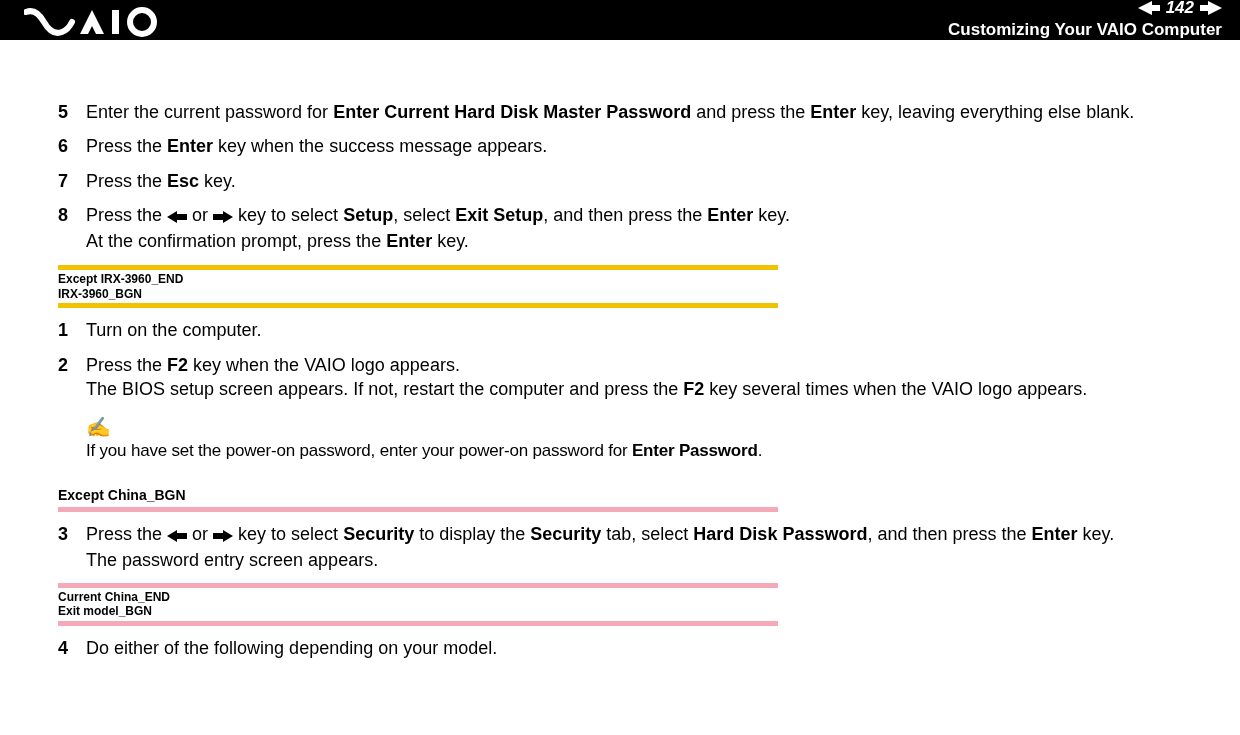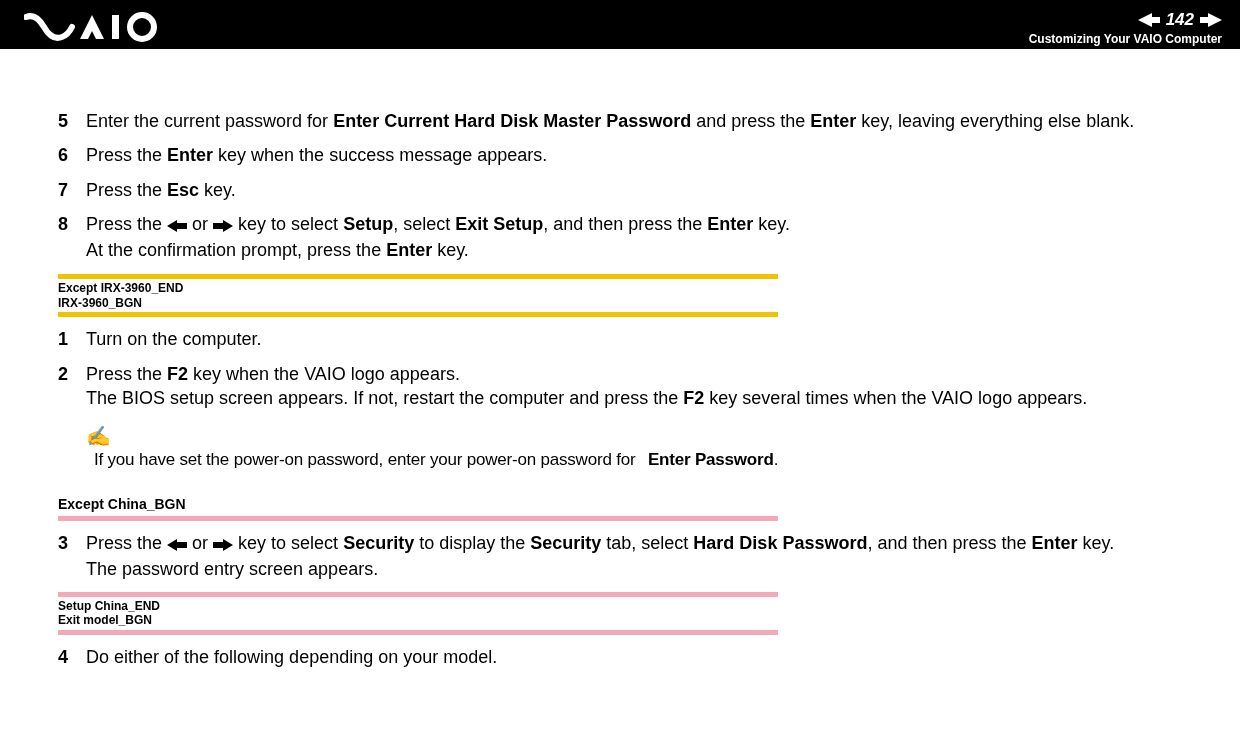--- a/index.html
+++ b/index.html
@@ -7,24 +7,24 @@
     width: 1240px;
     height: 735px;
     background: #fff;
     font-family: Arial, Helvetica, sans-serif;
     color: #000;
     overflow: hidden;
   }
   .header {
     background: #000;
     color: #fff;
-    height: 49px;
+    height: 40px;
     display: flex;
     justify-content: space-between;
-    align-items: center;
+    align-items: flex-end;
     padding: 4px 18px 0 24px;
   }
   .logo-block {
     display: flex;
     align-items: center;
     height: 100%;
   }
   .header-right {
     text-align: right;
     padding-top: 2px;
@@ -35,21 +35,21 @@
     justify-content: flex-end;
     gap: 6px;
     font-weight: bold;
     font-style: italic;
     font-size: 17px;
     margin-bottom: 2px;
   }
   .nav-arrow svg { display: block; }
   .header-title {
     font-weight: bold;
-    font-size: 12px;
+    font-size: 17px;
   }
   .content {
     padding: 60px 58px 0 58px;
   }
   .step {
     display: flex;
     margin-bottom: 10px;
     font-size: 18px;
     line-height: 1.35;
   }
@@ -86,21 +86,20 @@
   .note-icon {
     font-size: 20px;
     margin-bottom: 2px;
   }
   .note-text {
     font-family: Arial, Helvetica, sans-serif;
     font-stretch: condensed;
   }
   .note-text, .note-text b {
     letter-spacing: -0.2px;
-    margin-left: 8px;
   }
   .single-bar {
     width: 720px;
     height: 5px;
     margin: 4px 0;
   }
   .single-label {
     font-weight: bold;
     font-size: 14px;
     margin-top: 26px;
@@ -206,21 +205,21 @@
               <polygon points="0,6 10,0 10,3 20,3 20,9 10,9 10,12" fill="#000"></polygon>
             </svg></span> or <span class="arrow-inline"><svg width="20" height="12" viewBox="0 0 20 12">
               <polygon points="20,6 10,0 10,3 0,3 0,9 10,9 10,12" fill="#000"></polygon>
             </svg></span> key to select <b>Security</b> to display the <b>Security</b> tab, select <b>Hard Disk Password</b>, and then press the <b>Enter</b> key.<br>The password entry screen appears.</div>
       </div>
     </div>
 
   <div class="section-divider" style="margin-top:8px">
     <div class="bar pink"></div>
     <div class="divider-label">
-      <div>Setup China_END</div>
+      <div>Current China_END</div>
       <div>Exit model_BGN</div>
     </div>
     <div class="bar pink"></div>
   </div>
 
   <div style="height:8px"></div>
   <div>
       <div class="step">
         <div class="step-num">4</div>
         <div class="step-body">Do either of the following depending on your model.</div>

